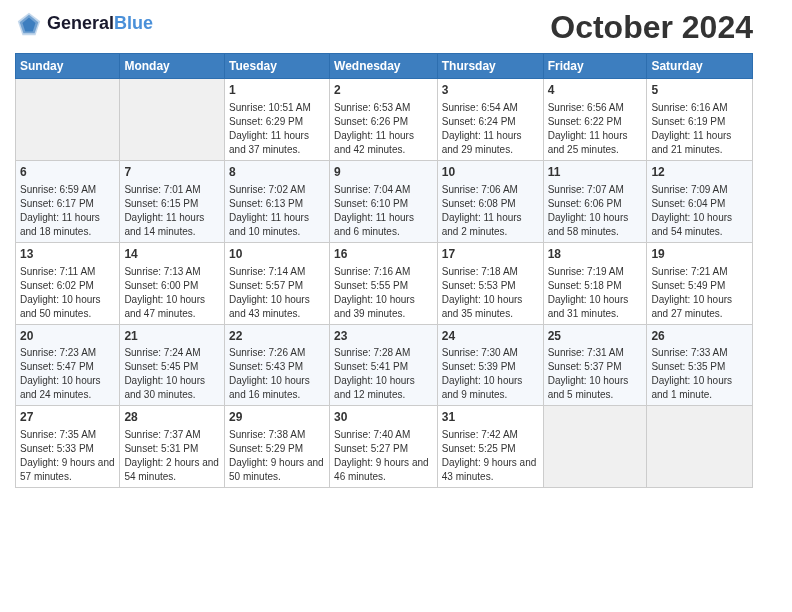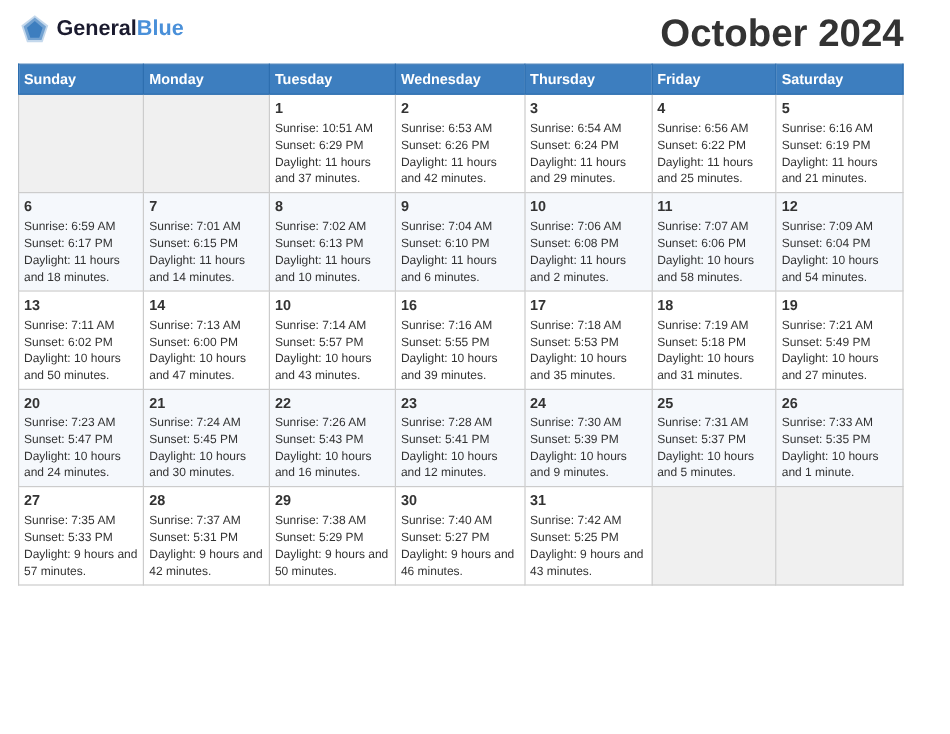--- a/index.html
+++ b/index.html
@@ -157,21 +157,21 @@
           <td><span class="day-num">20</span><span>Sunrise: 7:23 AM</span><br><span>Sunset: 5:47 PM</span><br><span>Daylight: 10 hours and 24 minutes.</span></td>
           <td><span class="day-num">21</span><span>Sunrise: 7:24 AM</span><br><span>Sunset: 5:45 PM</span><br><span>Daylight: 10 hours and 30 minutes.</span></td>
           <td><span class="day-num">22</span><span>Sunrise: 7:26 AM</span><br><span>Sunset: 5:43 PM</span><br><span>Daylight: 10 hours and 16 minutes.</span></td>
           <td><span class="day-num">23</span><span>Sunrise: 7:28 AM</span><br><span>Sunset: 5:41 PM</span><br><span>Daylight: 10 hours and 12 minutes.</span></td>
           <td><span class="day-num">24</span><span>Sunrise: 7:30 AM</span><br><span>Sunset: 5:39 PM</span><br><span>Daylight: 10 hours and 9 minutes.</span></td>
           <td><span class="day-num">25</span><span>Sunrise: 7:31 AM</span><br><span>Sunset: 5:37 PM</span><br><span>Daylight: 10 hours and 5 minutes.</span></td>
           <td><span class="day-num">26</span><span>Sunrise: 7:33 AM</span><br><span>Sunset: 5:35 PM</span><br><span>Daylight: 10 hours and 1 minute.</span></td>
         </tr>
         <tr>
           <td><span class="day-num">27</span><span>Sunrise: 7:35 AM</span><br><span>Sunset: 5:33 PM</span><br><span>Daylight: 9 hours and 57 minutes.</span></td>
-          <td><span class="day-num">28</span><span>Sunrise: 7:37 AM</span><br><span>Sunset: 5:31 PM</span><br><span>Daylight: 9 hours and 42 minutes.</span></td>
+          <td><span class="day-num">28</span><span>Sunrise: 7:37 AM</span><br><span>Sunset: 5:31 PM</span><br><span>Daylight: 2 hours and 54 minutes.</span></td>
           <td><span class="day-num">29</span><span>Sunrise: 7:38 AM</span><br><span>Sunset: 5:29 PM</span><br><span>Daylight: 9 hours and 50 minutes.</span></td>
           <td><span class="day-num">30</span><span>Sunrise: 7:40 AM</span><br><span>Sunset: 5:27 PM</span><br><span>Daylight: 9 hours and 46 minutes.</span></td>
           <td><span class="day-num">31</span><span>Sunrise: 7:42 AM</span><br><span>Sunset: 5:25 PM</span><br><span>Daylight: 9 hours and 43 minutes.</span></td>
           <td class="empty"></td>
           <td class="empty"></td>
         </tr>
       </tbody>
   </table>
 </div>
 

